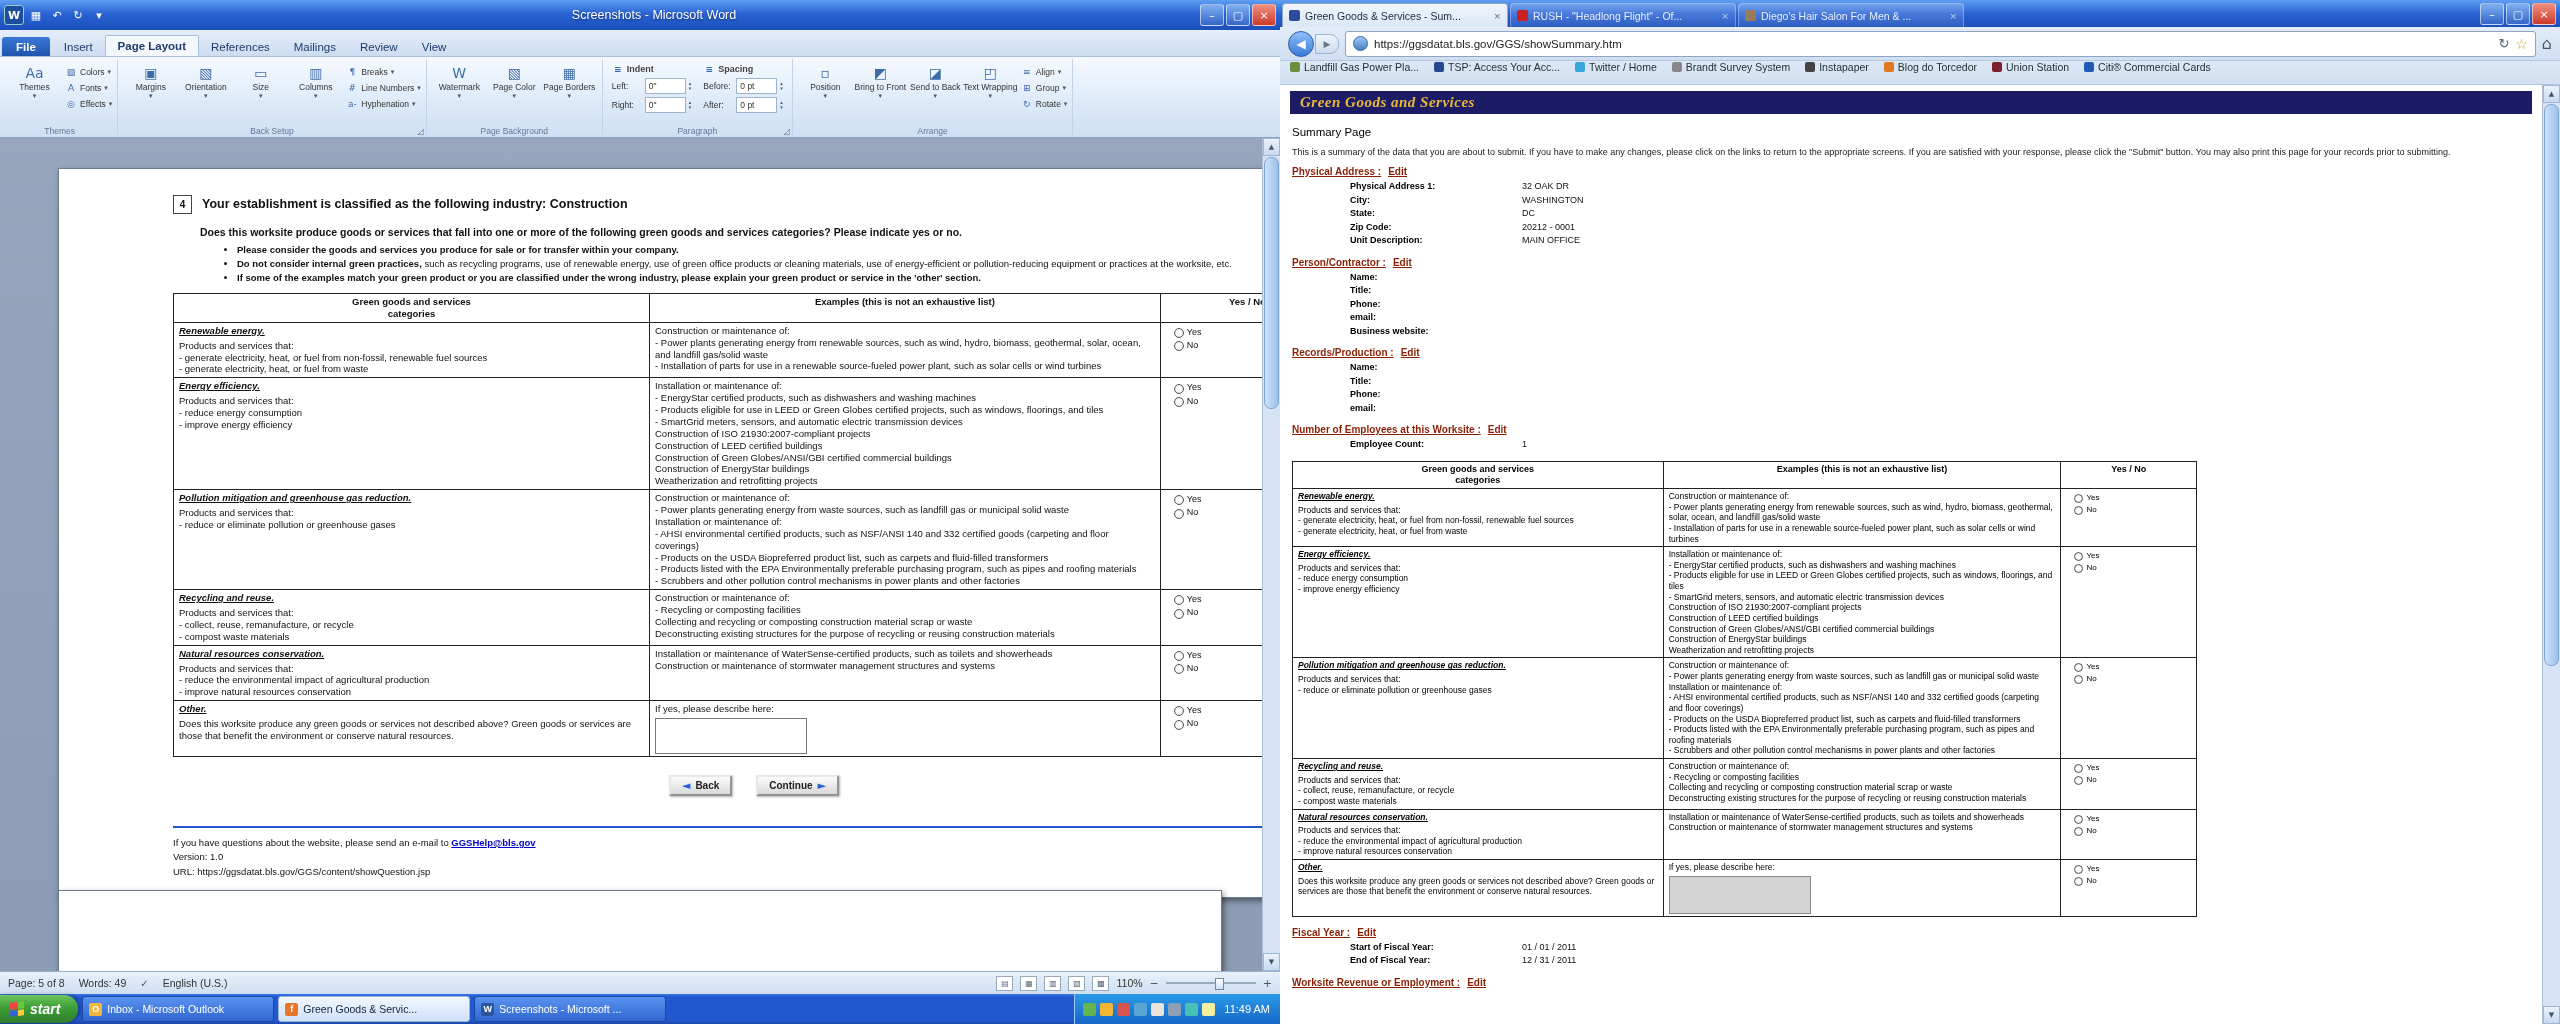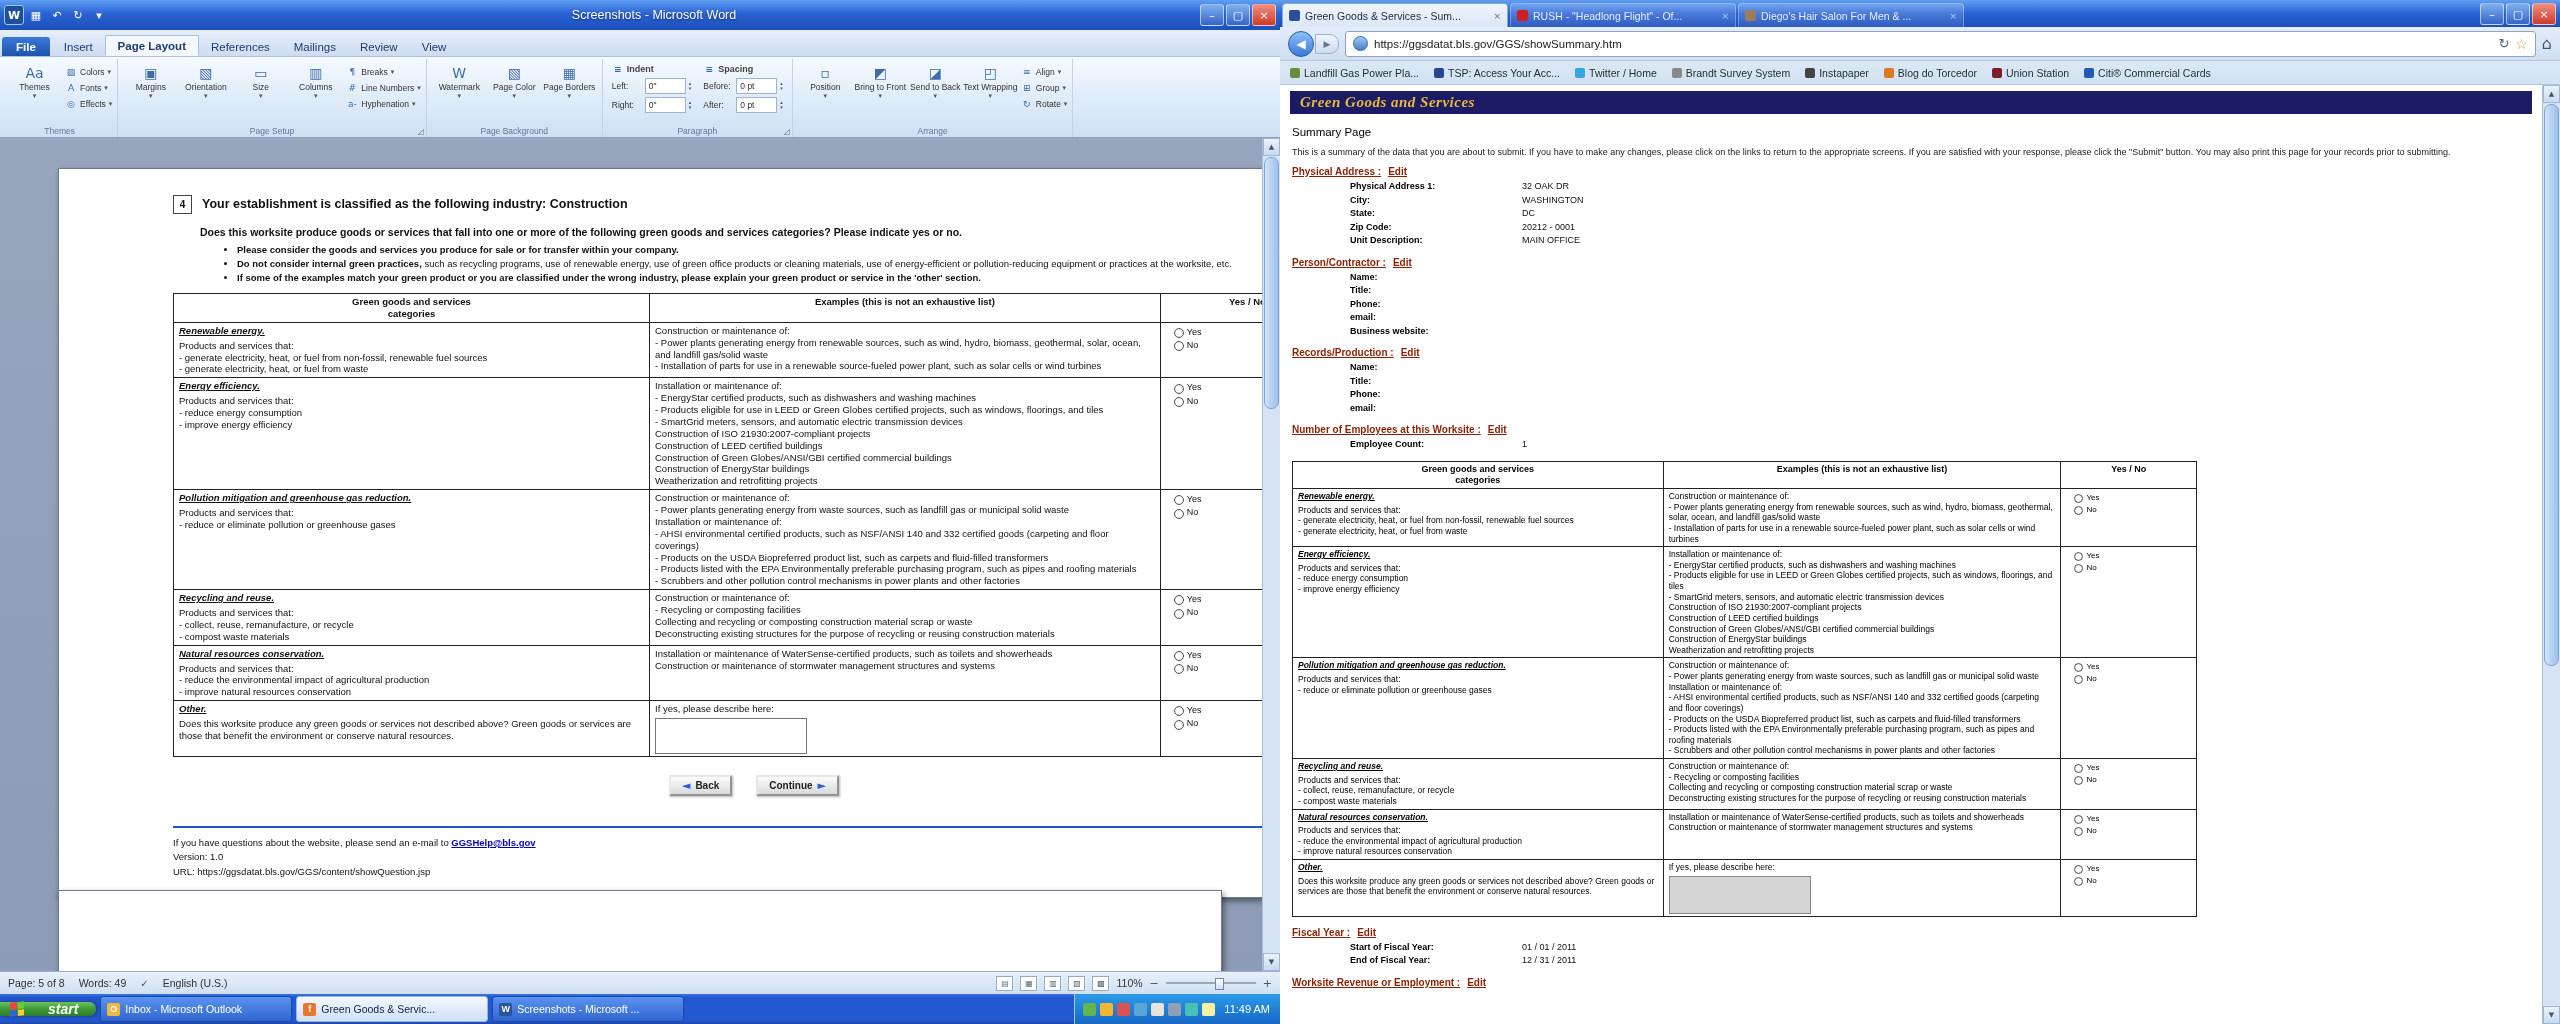--- a/index.html
+++ b/index.html
@@ -120,24 +120,24 @@
            align-items:center;justify-content:center;color:#567;font-family:"DejaVu Sans",sans-serif;}
   .z-track{width:90px;height:2px;background:#9ab;position:relative;}
   .z-thumb{position:absolute;left:55%;top:-4px;width:7px;height:10px;
            background:linear-gradient(#fff,#cdf);border:1px solid #789;}
   .z-pm{font-family:"DejaVu Sans",sans-serif;color:#456;font-size:11px;}
 
   
   .taskbar{position:absolute;left:0;bottom:0;width:1280px;height:30px;
            background:linear-gradient(#3a77e8 0%,#2258cf 10%,#2258cf 88%,#1c47a8 100%);
            display:flex;align-items:center;}
-  .start-btn{height:14px;padding:0 18px 0 10px;border-radius:0 14px 14px 0;
+  .start-btn{height:28px;padding:0 18px 0 10px;border-radius:0 14px 14px 0;
              background:linear-gradient(#6fc45e 0%,#3d9e37 45%,#2e7d2b 100%);color:#fff;
              font-style:italic;font-weight:bold;font-size:14px;display:flex;align-items:center;
-             gap:24px;box-shadow:2px 0 4px rgba(0,0,0,.35);}
+             gap:6px;box-shadow:2px 0 4px rgba(0,0,0,.35);}
   .flag{width:14px;height:14px;display:grid;grid-template-columns:1fr 1fr;grid-template-rows:1fr 1fr;
         gap:1px;transform:skewY(-6deg);}
   .flag i{display:block;}
   .task-btns{display:flex;align-items:center;}
   .task-btn{width:178px;height:24px;margin-left:4px;border-radius:3px;
             background:linear-gradient(#5a93f0,#3066cf);border:1px solid #1c49a8;color:#fff;
             font-size:10.5px;display:flex;align-items:center;gap:5px;padding:0 6px;
             overflow:hidden;white-space:nowrap;}
   .task-btn.active{background:linear-gradient(#f3f7fe,#cfe0f8);color:#14243e;border-color:#9ab6dd;}
   .task-ic{width:13px;height:13px;border-radius:2px;flex:none;display:flex;align-items:center;
@@ -172,21 +172,21 @@
            border:1px solid #9fb4ce;color:#678;display:flex;align-items:center;justify-content:center;
            font-size:9px;margin-left:-5px;font-family:"DejaVu Sans",sans-serif;flex:none;}
   .urlbar{flex:1;height:24px;background:#fff;border:1px solid #8fa4c0;border-radius:3px;display:flex;
           align-items:center;gap:6px;padding:0 7px;font-size:11.5px;color:#222;}
   .lock-ic{width:13px;height:13px;border-radius:50%;background:linear-gradient(#9ec7f5,#4a7fc4);
            border:1px solid #35699f;flex:none;}
   .url-text{flex:1;overflow:hidden;white-space:nowrap;}
   .star-ic{color:#c9a227;font-size:14px;font-family:"DejaVu Sans",sans-serif;}
   .reload-ic{color:#567;font-size:13px;font-family:"DejaVu Sans",sans-serif;}
   .home-ic{color:#456;font-size:16px;font-family:"DejaVu Sans",sans-serif;}
-  .ff-bookmarks{height:23px;background:linear-gradient(#dde8f6,#d2e0f1);display:flex;align-items:center;
+  .ff-bookmarks{height:23px;background:linear-gradient(#dde8f6,#d2e0f1);display:flex;align-items:flex-start;
                 gap:15px;padding:0 10px;font-size:10.5px;color:#233;border-bottom:1px solid #b7c8de;
                 overflow:hidden;}
   .bm{display:flex;align-items:center;gap:4px;white-space:nowrap;}
   .bm-ic{width:10px;height:10px;border-radius:2px;flex:none;}
 
   .ff-content{flex:1;background:#fff;position:relative;overflow:hidden;padding:6px 26px 0 10px;}
   .content-scroll{position:absolute;top:0;right:0;bottom:0;width:17px;background:#d6e3f5;
                   border-left:1px solid #aebfd6;}
   .ggs-banner{height:23px;background:#1c1b66;color:#e8b93c;font-family:"Liberation Serif",serif;
               font-style:italic;font-weight:bold;font-size:15px;display:flex;align-items:center;
@@ -297,21 +297,21 @@
                 <span>Line Numbers</span>
                 <span class="rarrow">▾</span>
               </div>
               <div class="rbtn-small">
                 <span class="sic">a-</span>
                 <span>Hyphenation</span>
                 <span class="rarrow">▾</span>
               </div>
             </div>
         </div>
-        <div class="rgroup-label">Page Setup</div>
+        <div class="rgroup-label">Back Setup</div>
         <span class="dlg">◿</span>
       </div>
 
       <div class="rgroup">
         <div class="rgroup-body">
           <div class="bigwrap" id="g-pagebg-big">
               <div class="rbtn-big">
                 <div class="ricon">W</div>
                 <div class="rlabel">Watermark</div>
                 <div class="rarrow">▾</div>

